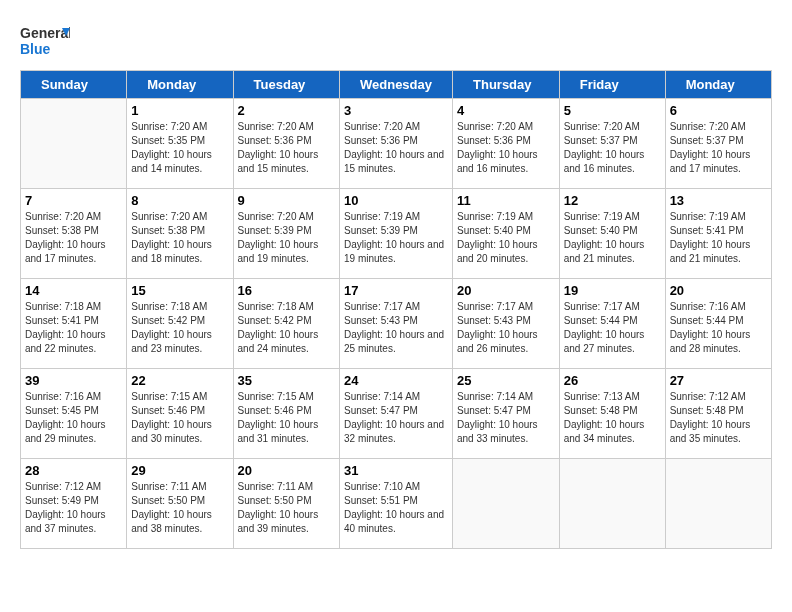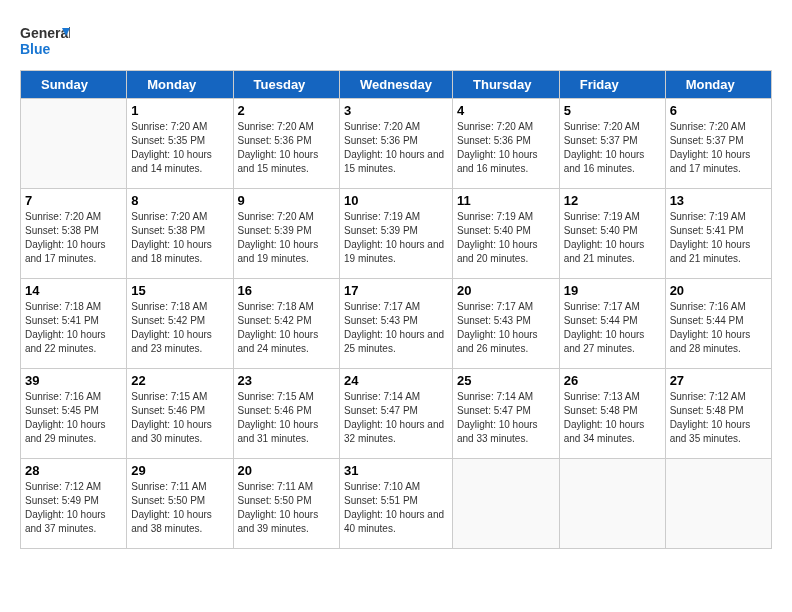--- a/index.html
+++ b/index.html
@@ -192,21 +192,21 @@
       <tr>
         <td>
           <span class="day-number">39</span>
           <div class="day-info">Sunrise: 7:16 AM<br>Sunset: 5:45 PM<br>Daylight: 10 hours and 29 minutes.</div>
         </td>
         <td>
           <span class="day-number">22</span>
           <div class="day-info">Sunrise: 7:15 AM<br>Sunset: 5:46 PM<br>Daylight: 10 hours and 30 minutes.</div>
         </td>
         <td>
-          <span class="day-number">23</span>
+          <span class="day-number">35</span>
           <div class="day-info">Sunrise: 7:15 AM<br>Sunset: 5:46 PM<br>Daylight: 10 hours and 31 minutes.</div>
         </td>
         <td>
           <span class="day-number">24</span>
           <div class="day-info">Sunrise: 7:14 AM<br>Sunset: 5:47 PM<br>Daylight: 10 hours and 32 minutes.</div>
         </td>
         <td>
           <span class="day-number">25</span>
           <div class="day-info">Sunrise: 7:14 AM<br>Sunset: 5:47 PM<br>Daylight: 10 hours and 33 minutes.</div>
         </td>

